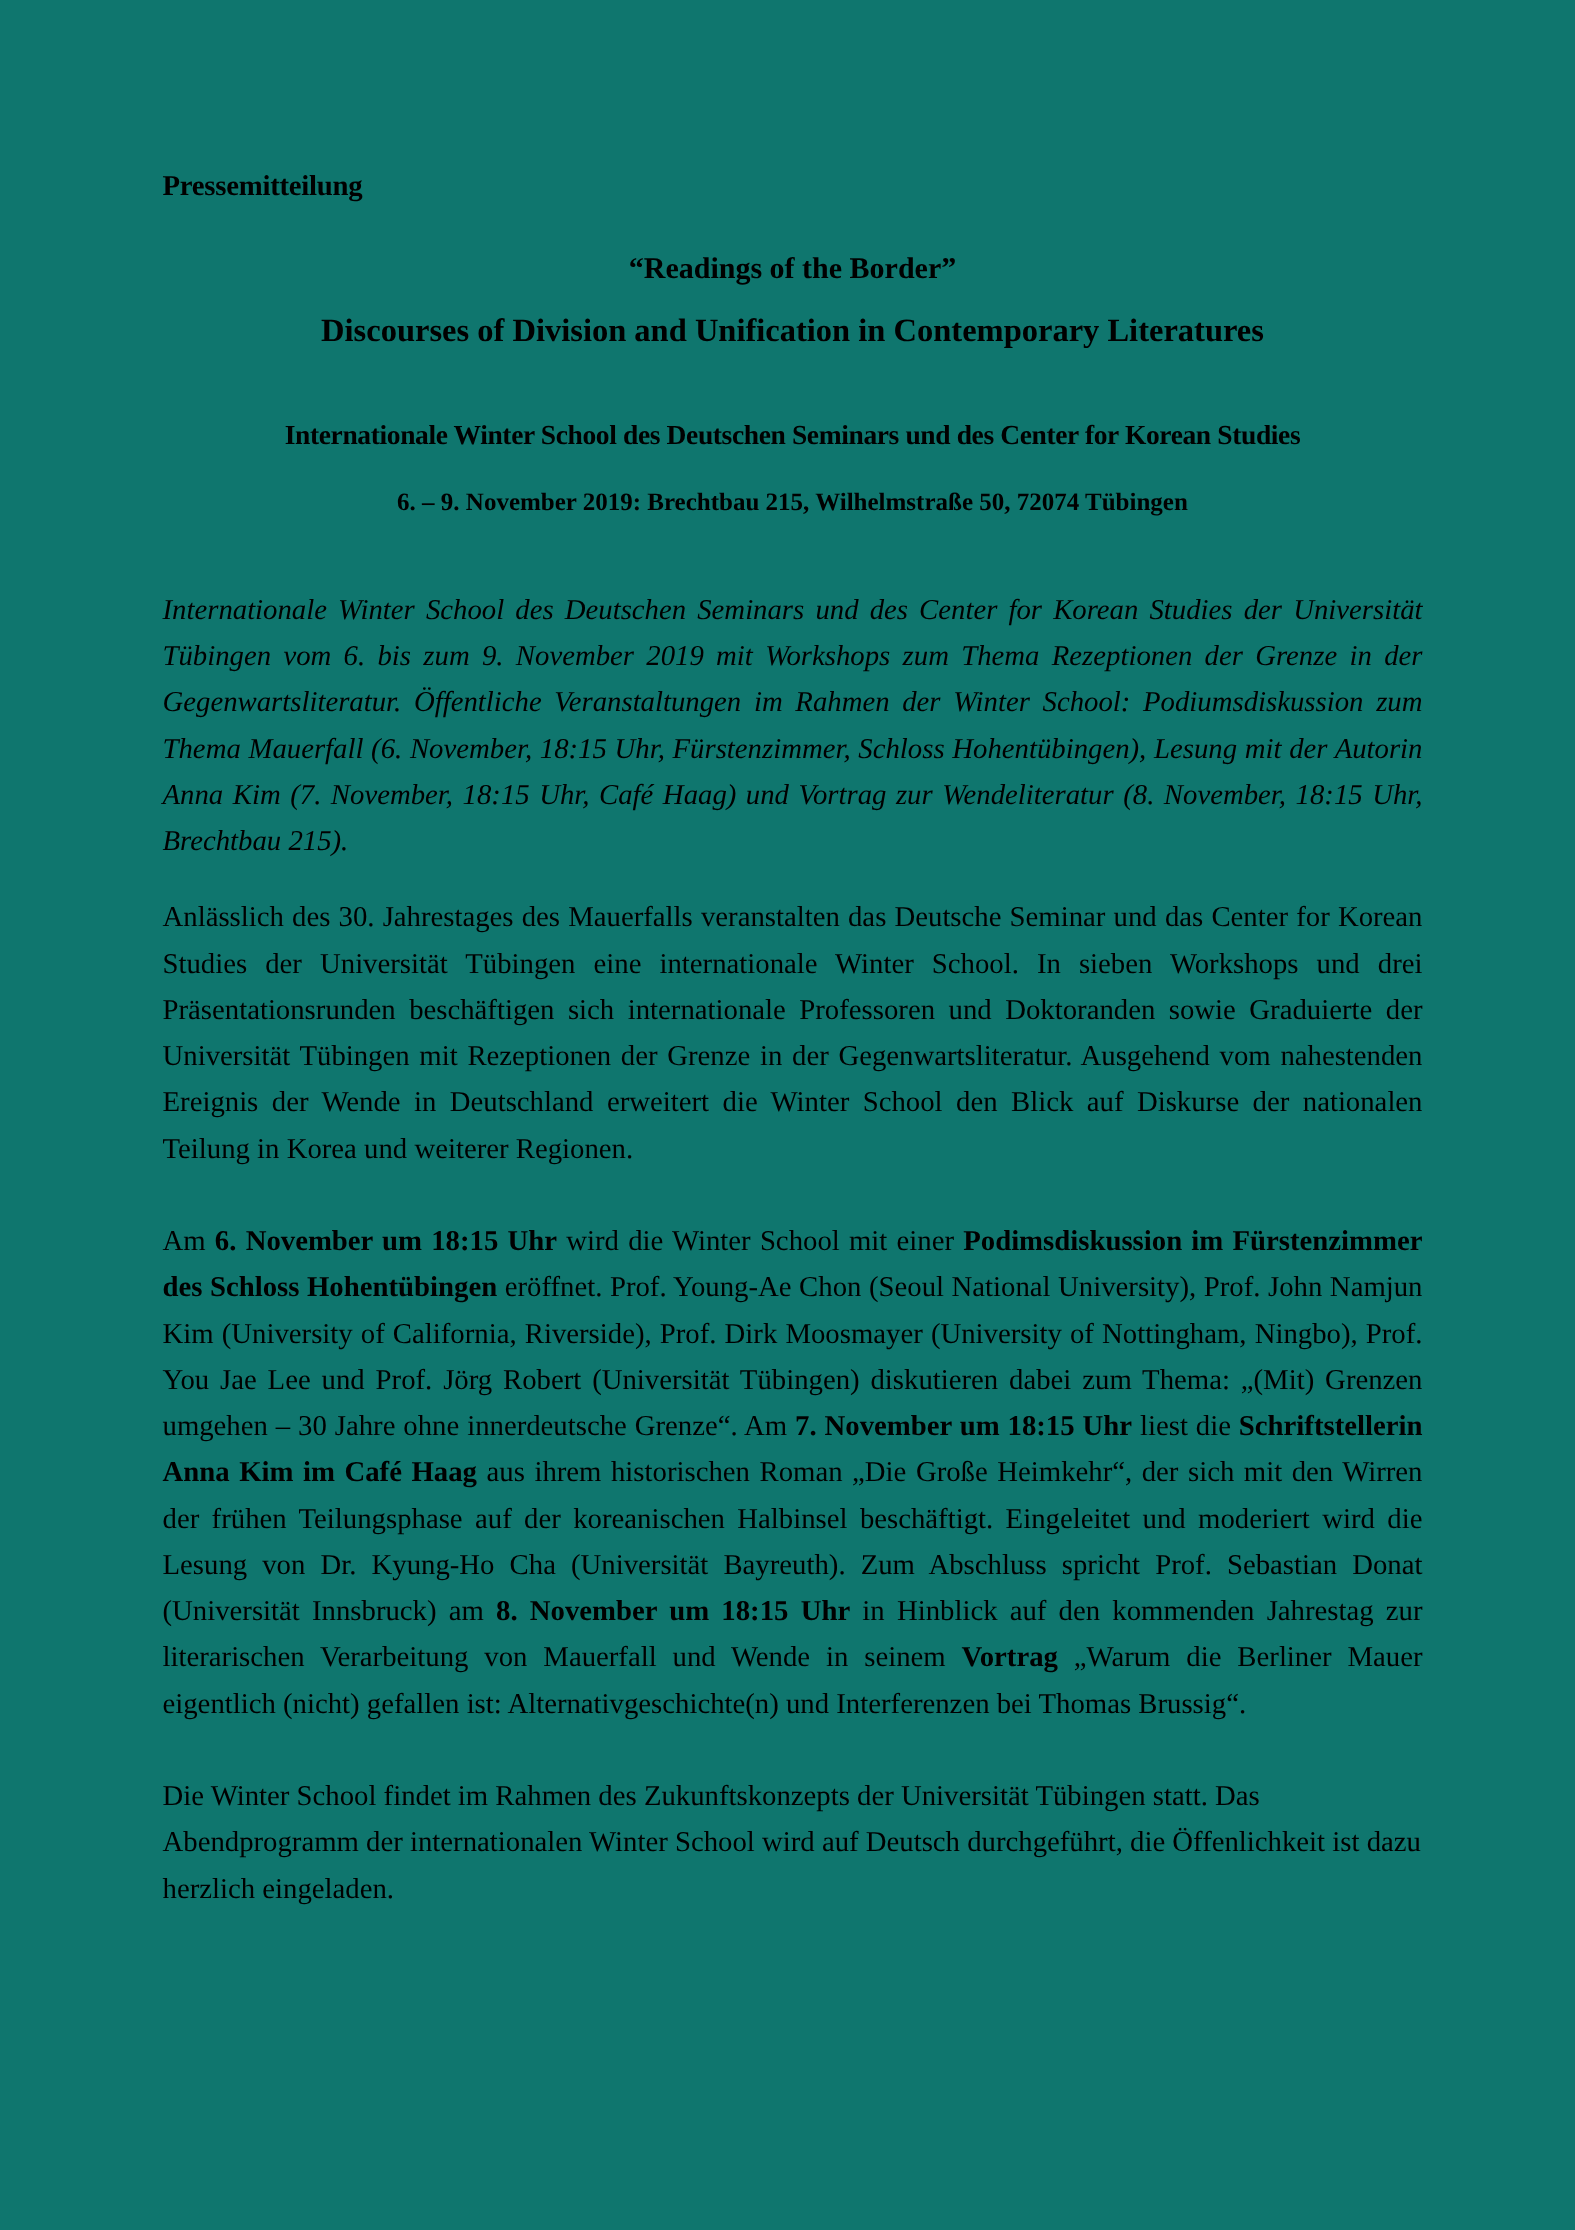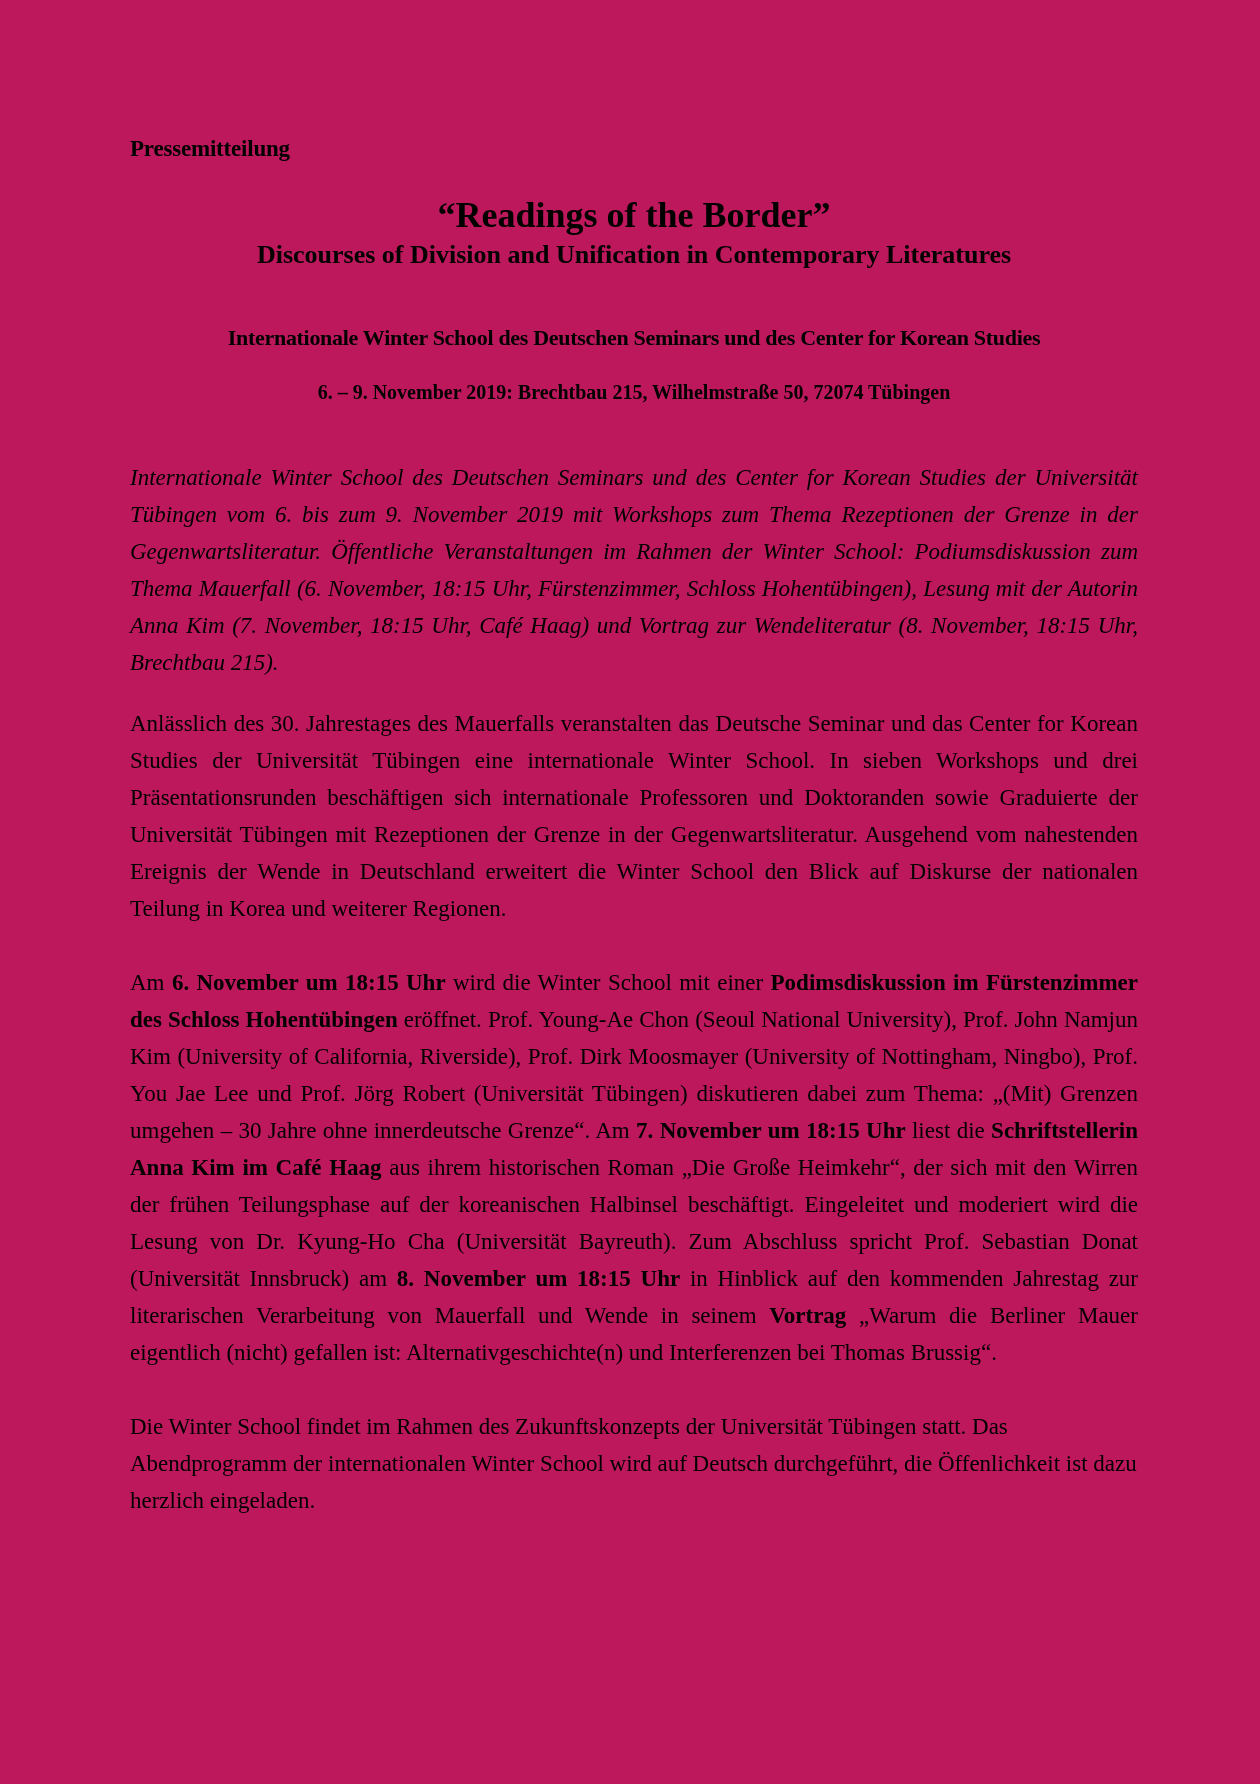--- a/index.html
+++ b/index.html
@@ -5,46 +5,46 @@
   html, body {
     margin: 0;
     padding: 0;
     background: #ffffff;
   }
   .page {
     position: relative;
     width: 1260px;
     height: 1784px;
     margin: 0 auto;
-    background: #be185d;
+    background: #0f766e;
     box-sizing: border-box;
     padding: 130px 122px 0 130px;
     font-family: "Liberation Serif", "DejaVu Serif", serif;
     color: #000000;
     font-size: 23px;
     line-height: 37px;
   }
   .doc-label {
     font-weight: bold;
     margin: 0 0 28px 0;
     letter-spacing: -0.2px;
   }
   .doc-title {
     text-align: center;
     font-weight: bold;
-    font-size: 36px;
+    font-size: 24px;
     line-height: 40px;
     margin: 0;
   }
   .doc-subtitle {
     text-align: center;
     font-weight: bold;
     font-size: 26px;
     line-height: 40px;
-    margin: 0 0 44px 0;
+    margin: 10px 0 44px 0;
   }
   .center-line-1 {
     text-align: center;
     font-weight: bold;
     font-size: 22px;
     letter-spacing: -0.3px;
     margin: 0 0 18px 0;
   }
   .center-line-2 {
     text-align: center;

